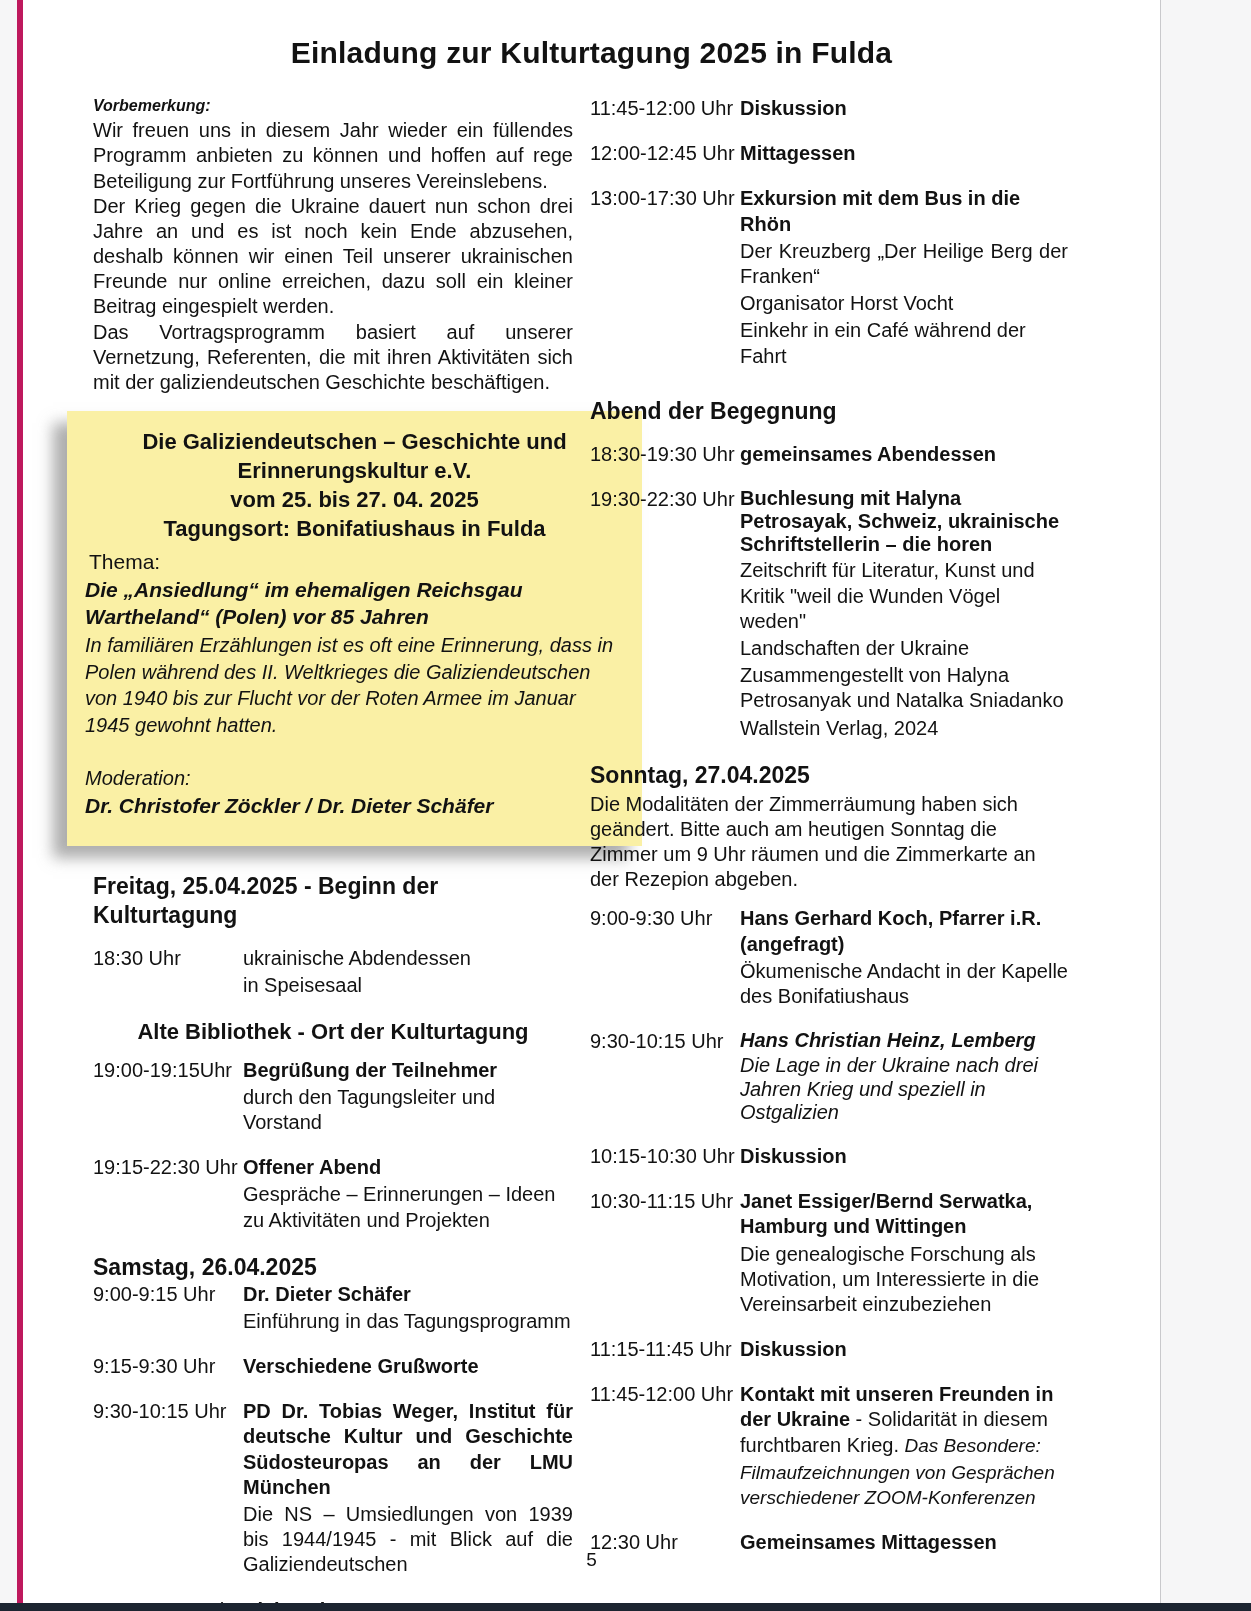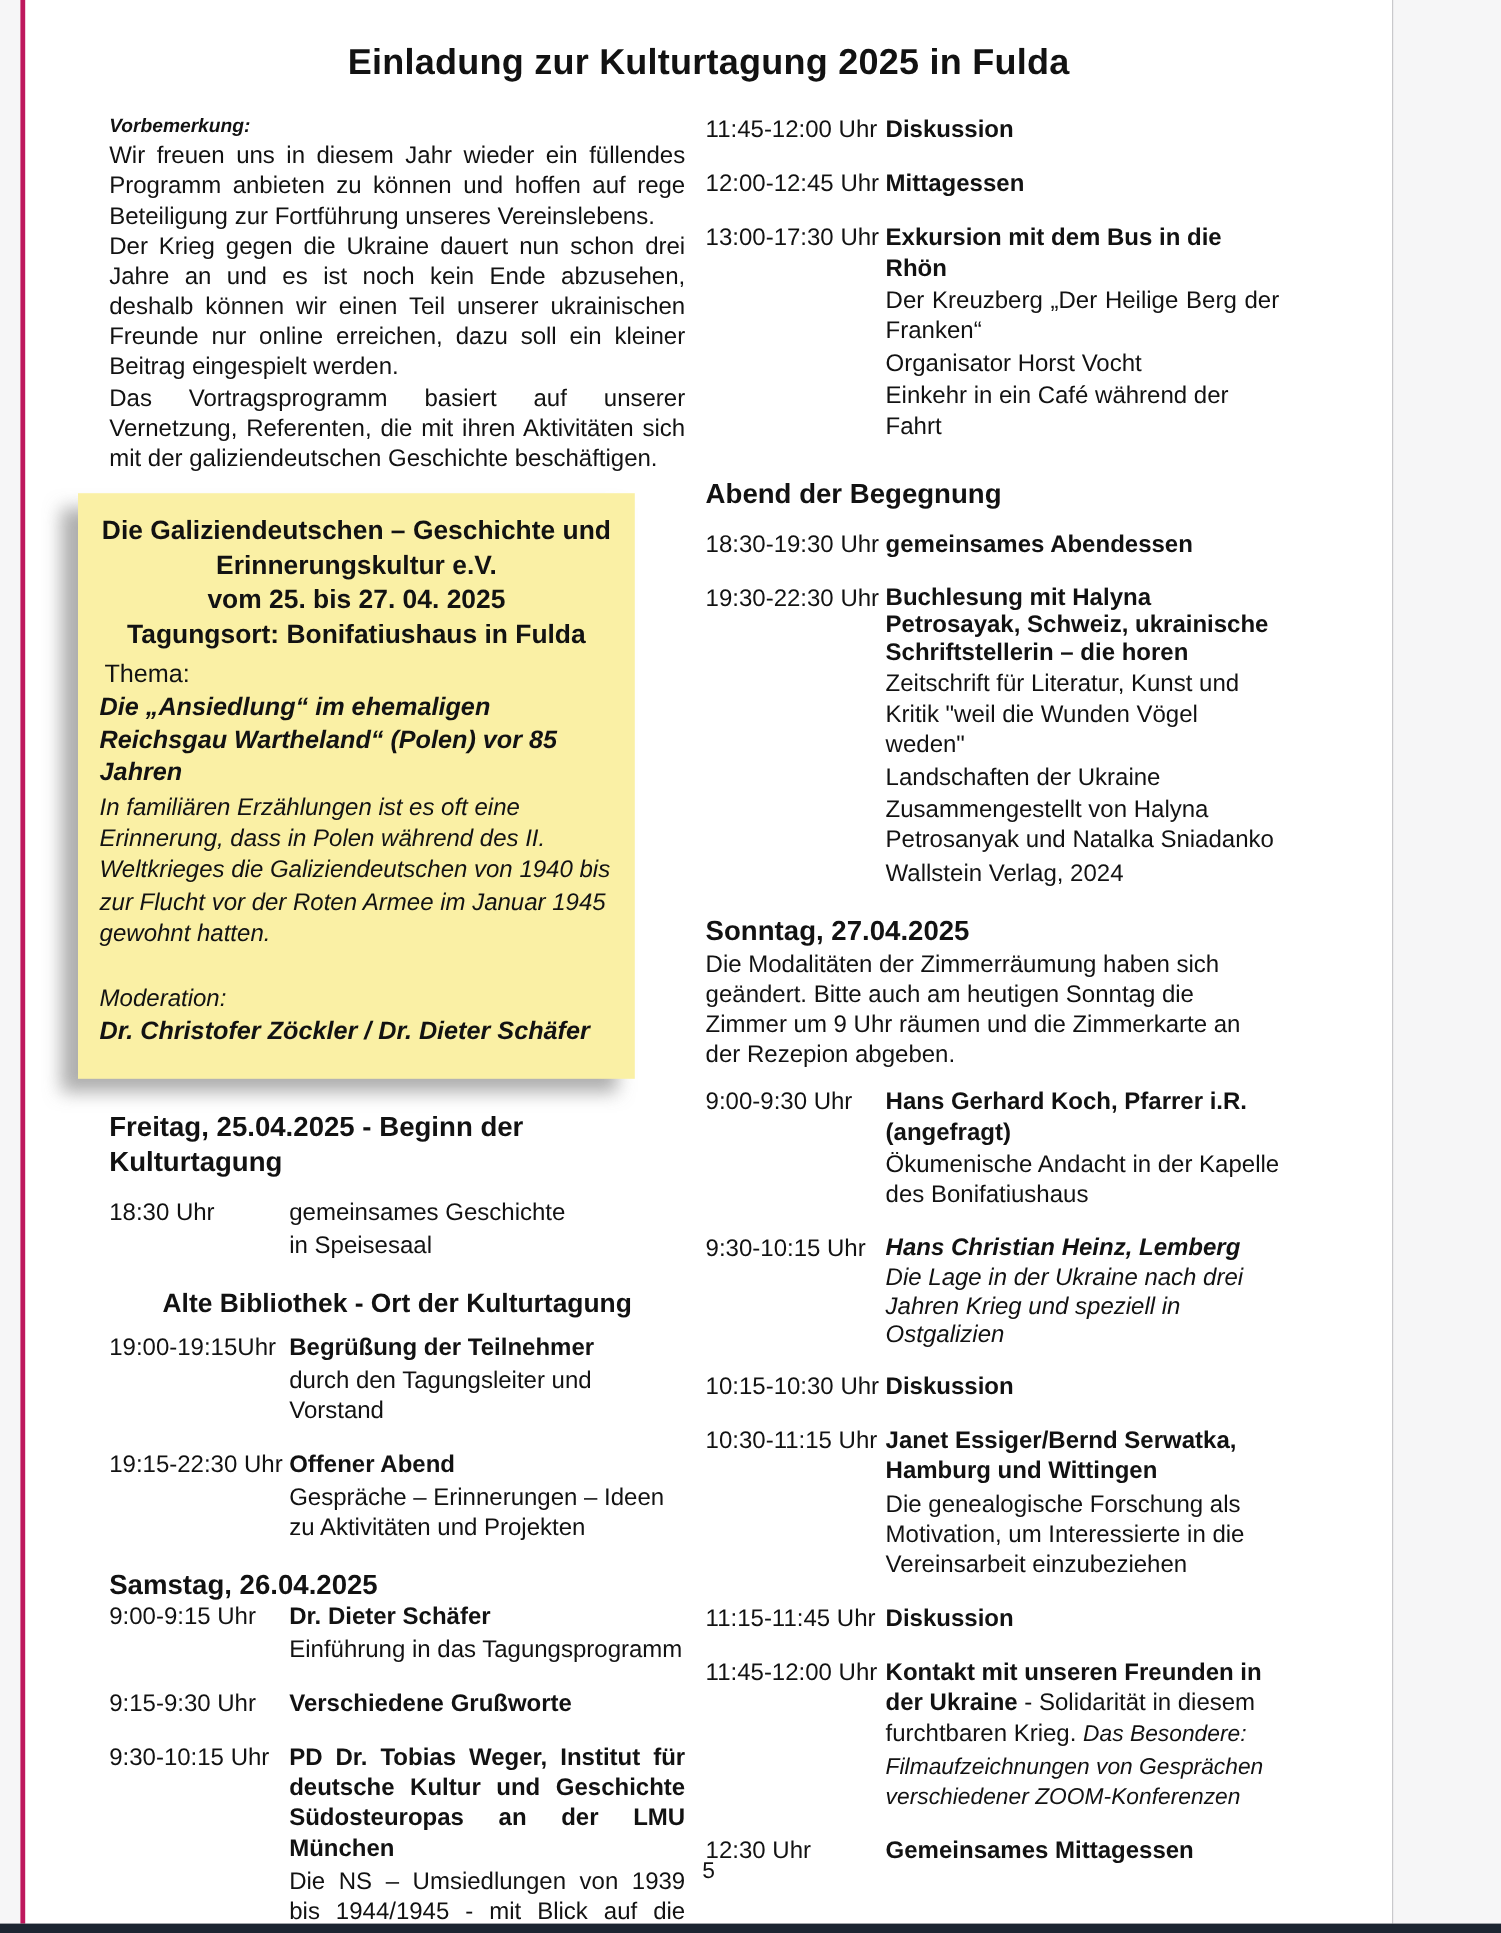--- a/index.html
+++ b/index.html
@@ -4,36 +4,36 @@
 <style>
   html,body{margin:0;padding:0;}
   body{
     width:1251px;height:1611px;position:relative;overflow:hidden;
     background:#f6f6f7;color:#121212;
     font-family:"Liberation Sans",sans-serif;
   }
   .page{
     position:absolute;left:17px;top:0;width:1144px;height:1603px;
     background:#ffffff;box-sizing:border-box;
-    border-left:4px solid #be185d;border-right:1px solid #c9c9cc;
+    border-left:6px solid #be185d;border-right:1px solid #c9c9cc;
   }
   .doc-title{
     position:absolute;top:36px;left:0;right:0;text-align:center;
     font-size:30px;font-weight:700;letter-spacing:.2px;
   }
   .col{position:absolute;top:96px;font-size:20px;line-height:1.26;}
   .col.left{left:70px;width:480px;}
   .col.right{left:567px;width:478px;}
 
   .intro-heading{font-weight:700;font-style:italic;font-size:16px;margin-bottom:2px;}
   .intro p{margin:0;text-align:justify;}
 
   .theme-box{
     background:#FAF0A5;
-    margin:16px 0 0 -26px;width:464px;box-sizing:border-box;
+    margin:16px 0 0 -26px;width:575px;box-sizing:border-box;
     padding:16px 18px 26px 18px;
     box-shadow:-14px 12px 14px rgba(105,105,105,.55);
   }
   .tb-line{font-weight:700;font-size:22px;text-align:center;line-height:1.32;}
   .tb-label{margin-top:6px;padding-left:4px;font-size:21px;}
   .tb-topic{font-weight:700;font-style:italic;font-size:21px;line-height:1.3;}
   .tb-desc{font-style:italic;font-size:20px;line-height:1.32;margin-top:2px;}
   .tb-mod{font-style:italic;margin-top:28px;font-size:20px;}
   .tb-mods{font-style:italic;font-weight:700;font-size:21px;margin-top:2px;}
 
@@ -82,21 +82,21 @@
       <div class="tb-desc">In familiären Erzählungen ist es oft eine Erinnerung, dass in Polen während des II. Weltkrieges die Galiziendeutschen von 1940 bis zur Flucht vor der Roten Armee im Januar 1945 gewohnt hatten.</div>
       <div class="tb-mod">Moderation:</div>
       <div class="tb-mods">Dr. Christofer Zöckler / Dr. Dieter Schäfer</div>
     </div>
 
     <div>
         <div class="flow-header">Freitag, 25.04.2025 - Beginn der Kulturtagung</div>
         <div class="row">
           <div class="time">18:30 Uhr</div>
           <div class="cell">
-            <div class="blk"><span class="s-r">gemeinsames Geschichte</span></div>
+            <div class="blk"><span class="s-r">ukrainische Abdendessen</span></div>
             <div class="blk"><span class="s-r">in Speisesaal</span></div>
           </div>
         </div>
         <div class="flow-header center">Alte Bibliothek - Ort der Kulturtagung</div>
         <div class="row">
           <div class="time">19:00-19:15Uhr</div>
           <div class="cell">
             <div class="blk"><span class="s-b">Begrüßung der Teilnehmer</span></div>
             <div class="blk"><span class="s-r">durch den Tagungsleiter und Vorstand</span></div>
           </div>

